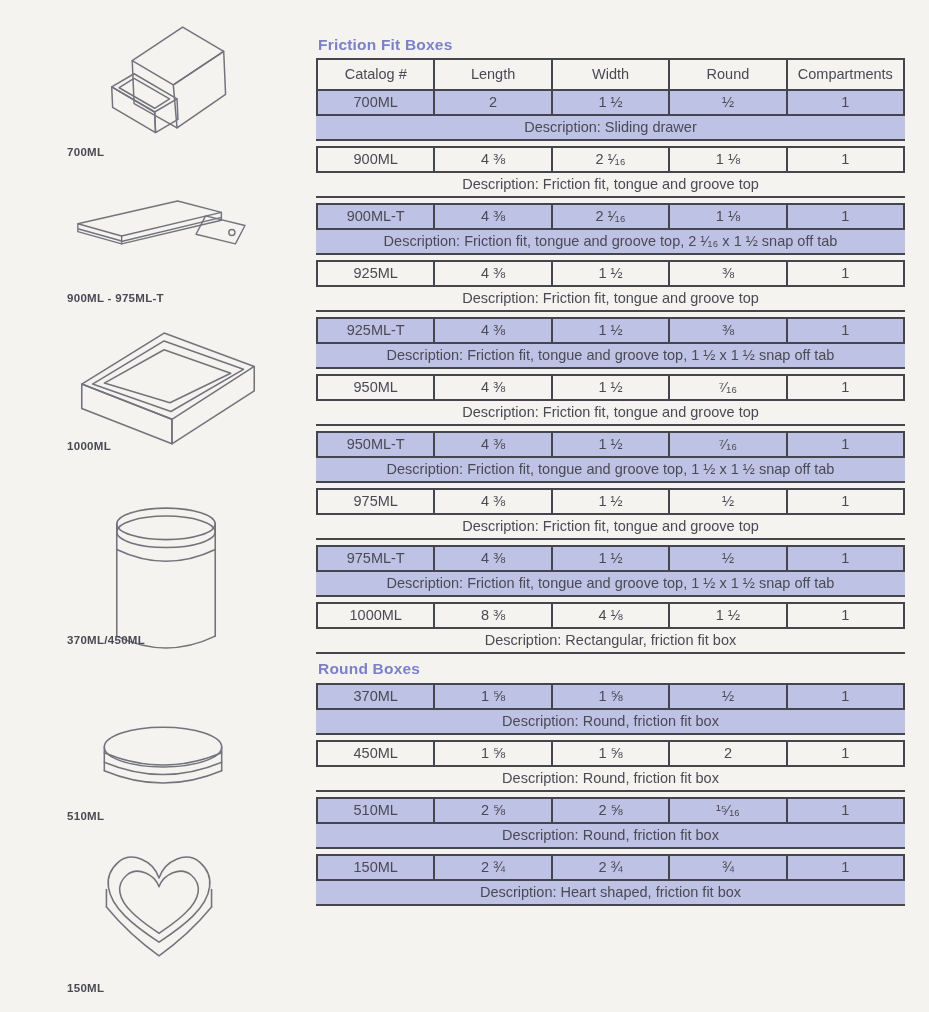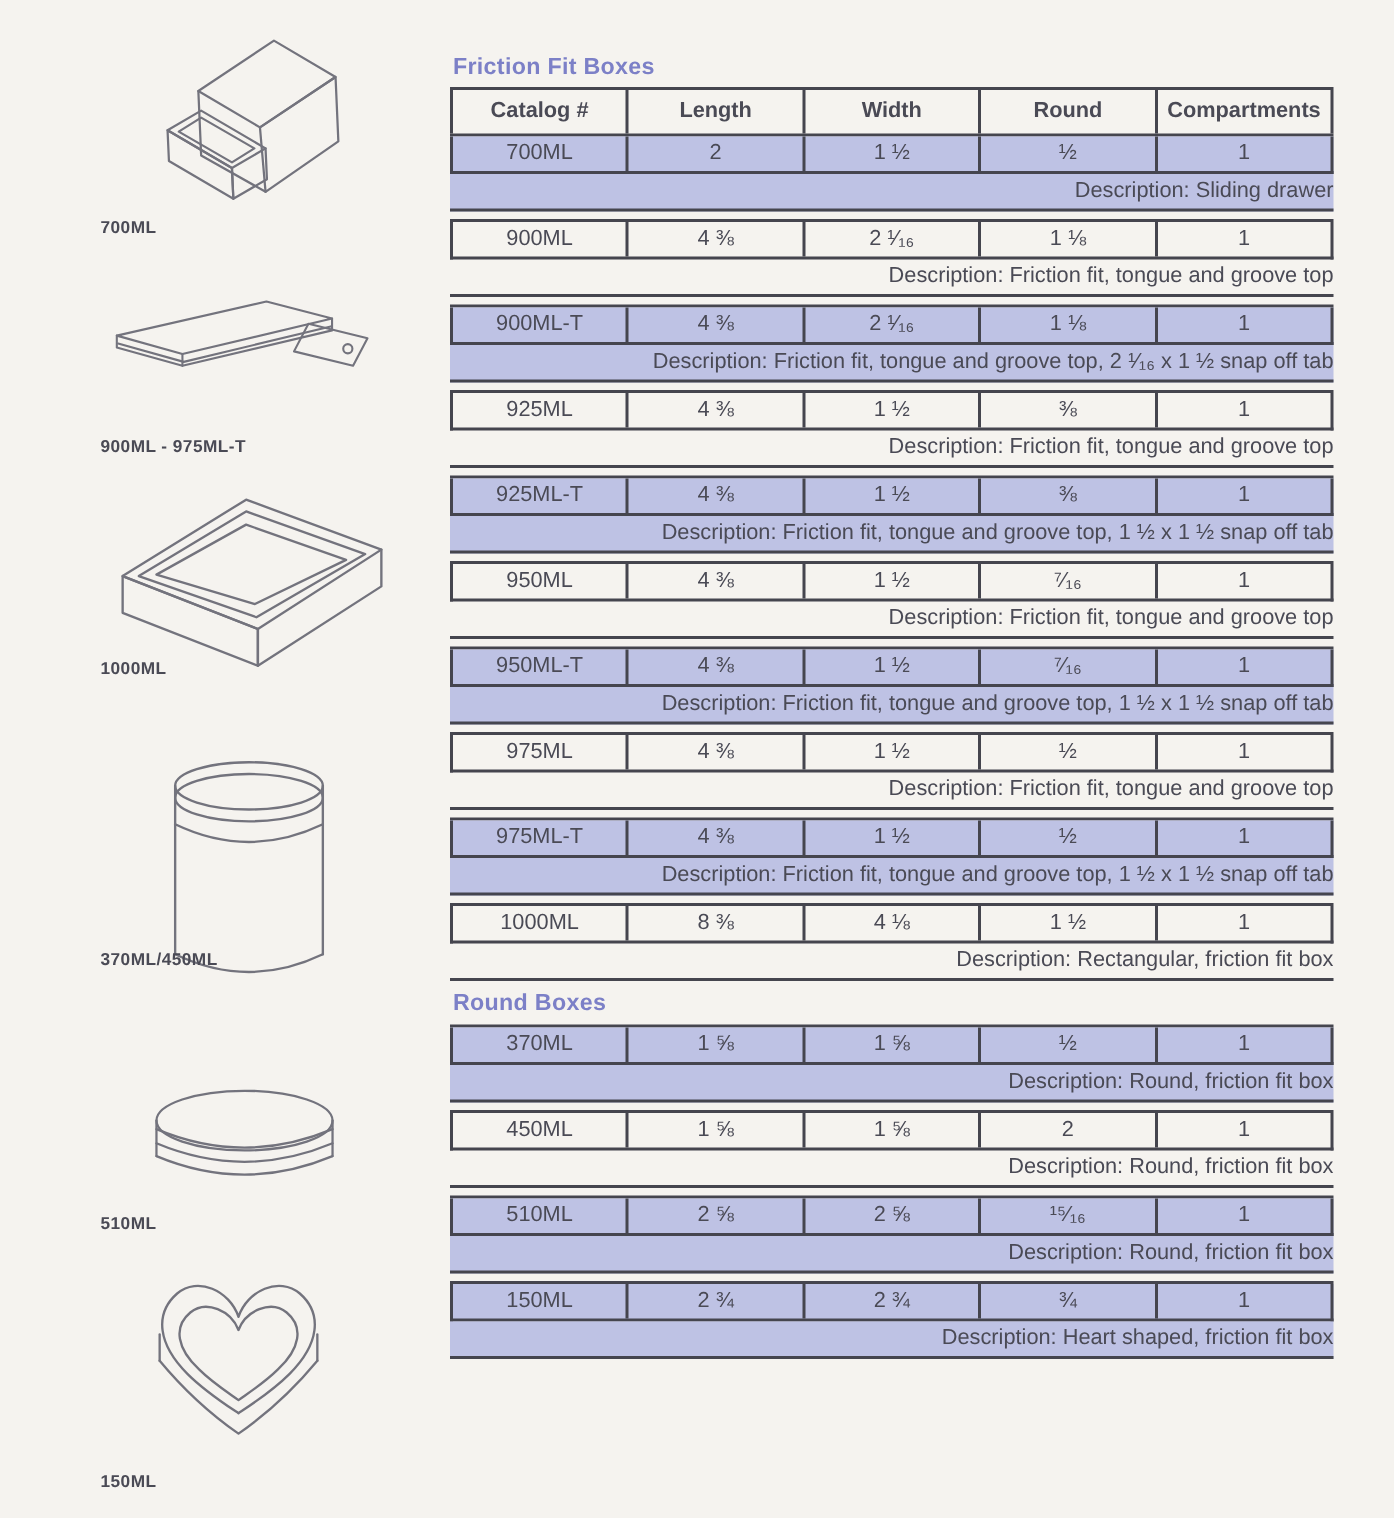--- a/index.html
+++ b/index.html
@@ -13,49 +13,49 @@
   .fig svg{position:absolute;}
   .fig svg path,.fig svg ellipse,.fig svg circle{
     fill:none;stroke:var(--line_art,#73737d);stroke-width:1.6;
     stroke-linejoin:round;stroke-linecap:round;
   }
   .fig-label{
     position:absolute;left:67px;
     font-size:11.5px;font-weight:bold;letter-spacing:.3px;
     color:var(--text,#4a4a55);white-space:nowrap;
   }
-  .catalog{position:absolute;left:300px;top:36px;width:589px;}
+  .catalog{position:absolute;left:316px;top:36px;width:589px;}
   .section-title{
     font-size:15.5px;font-weight:bold;color:var(--accent,#7c80c7);
     letter-spacing:.2px;margin:6px 0 4px 2px;
   }
   .section-title:first-child{margin-top:0;}
   .tbl{width:100%;}
   .hdr-block{border-top:2px solid var(--border,#45454e);}
-  .hdr-row{display:flex;border-left:2px solid var(--border,#45454e);border-right:2px solid var(--border,#45454e);font-weight:bold;}
+  .hdr-row{display:flex;border-left:2px solid var(--border,#45454e);border-right:2px solid var(--border,#45454e);}
   .hdr-cell{
     flex:1 1 20%;text-align:center;padding:6px 0 7px;font-size:14.5px;
     border-right:2px solid var(--border,#45454e);
   }
   .hdr-cell:last-child{border-right:none;}
   .blk{margin-top:5px;border-top:2px solid var(--border,#45454e);}
   .blk.first{margin-top:0;}
   .drow{
     display:flex;
     border-left:2px solid var(--border,#45454e);
     border-right:2px solid var(--border,#45454e);
     border-bottom:2px solid var(--border,#45454e);
   }
   .cell{
     flex:1 1 20%;text-align:center;padding:3px 0 4px;font-size:14.5px;
     border-right:2px solid var(--border,#45454e);
   }
   .cell:last-child{border-right:none;}
   .desc{
-    text-align:right;padding:3px 0 4px;font-size:14.5px;
+    text-align:center;padding:3px 0 4px;font-size:14.5px;
     border-bottom:2px solid var(--border,#45454e);
   }
   .blk.hl .drow,.blk.hl .desc{background:var(--highlight,#bec2e4);}
 </style>
 </head>
 <body>
 
 <div class="figures">
 
   <div class="fig">

